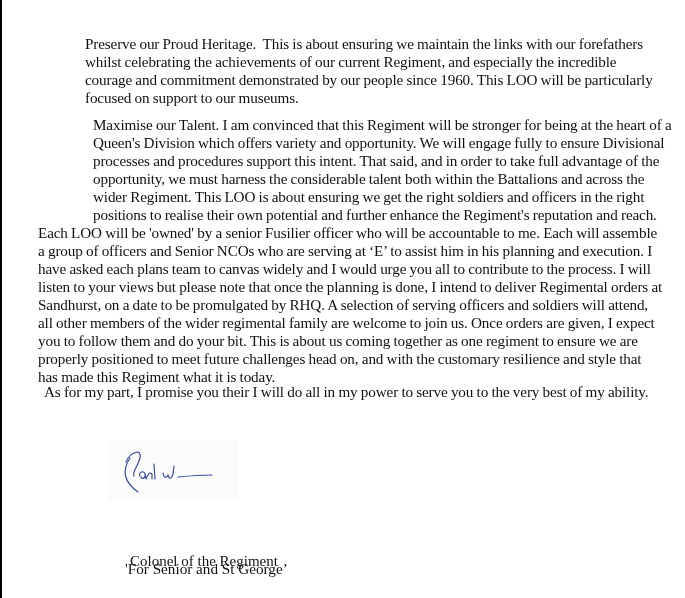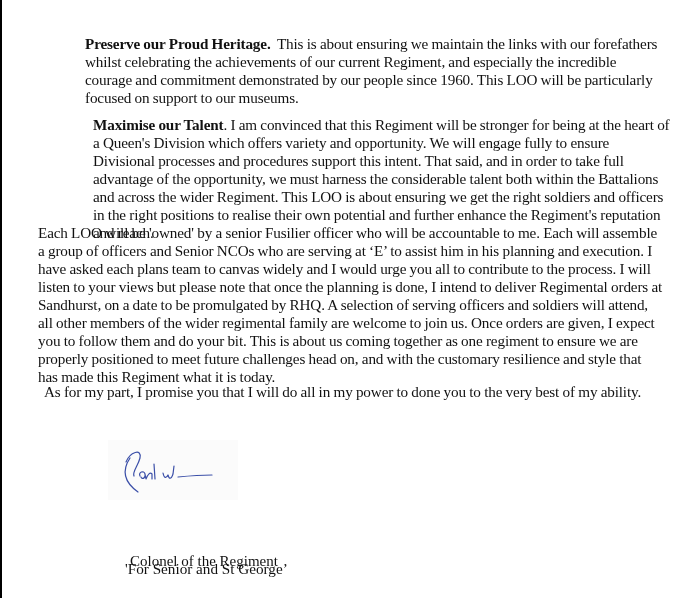--- a/index.html
+++ b/index.html
@@ -25,21 +25,21 @@
     }
     .para {
       position: absolute;
       margin: 0;
       font-size: 15.2px;
       line-height: 18px;
       letter-spacing: -0.15px;
       word-spacing: -0.3px;
     }
     .para b {
-      font-weight: bold;
+      font-weight: normal;
     }
     #p1 { left: 85px; top: 35px; width: 580px; }
     #p2 { left: 85px; top: 116px; width: 580px; margin-left: 8px; }
     #p3 { left: 38px; top: 224px; width: 625px; }
     #p4 { left: 44px; top: 383px; width: 625px; }
 
     .signature {
       position: absolute;
       left: 108px;
       top: 440px;
@@ -73,21 +73,21 @@
 <body>
 
 <div class="left-rule"></div>
 
 <p class="para" id="p1"><b>Preserve our Proud Heritage</b><b>.</b><span style="white-space: pre-wrap;">  This is about ensuring we maintain the links with our forefathers whilst celebrating the achievements of our current Regiment, and especially the incredible courage and commitment demonstrated by our people since 1960. This LOO will be particularly focused on support to our museums.</span></p>
 
 <p class="para" id="p2"><b>Maximise our Talent</b><span>. I am convinced that this Regiment will be stronger for being at the heart of a Queen's Division which offers variety and opportunity. We will engage fully to ensure Divisional processes and procedures support this intent. That said, and in order to take full advantage of the opportunity, we must harness the considerable talent both within the Battalions and across the wider Regiment. This LOO is about ensuring we get the right soldiers and officers in the right positions to realise their own potential and further enhance the Regiment's reputation and reach.</span></p>
 
 <p class="para" id="p3"><span>Each LOO will be 'owned' by a senior Fusilier officer who will be accountable to me. Each will assemble a group of officers and Senior NCOs who are serving at ‘E’ to assist him in his planning and execution. I have asked each plans team to canvas widely and I would urge you all to contribute to the process. I will listen to your views but please note that once the planning is done, I intend to deliver Regimental orders at Sandhurst, on a date to be promulgated by RHQ. A selection of serving officers and soldiers will attend, all other members of the wider regimental family are welcome to join us. Once orders are given, I expect you to follow them and do your bit. This is about us coming together as one regiment to ensure we are properly positioned to meet future challenges head on, and with the customary resilience and style that has made this Regiment what it is today.</span></p>
 
-<p class="para" id="p4"><span>As for my part, I promise you that I will do all in my power to done you to the very best of my ability.</span></p>
+<p class="para" id="p4"><span>As for my part, I promise you their I will do all in my power to serve you to the very best of my ability.</span></p>
 
 <div class="signature">
   <svg viewBox="0 0 130 60">
     <g fill="none" stroke="#3b4fa8" stroke-width="1.2" stroke-linecap="round" stroke-linejoin="round">
 
       <path d="M22 18 C 14 30, 16 42, 30 52"></path>
       <path d="M18 22 C 22 12, 34 8, 32 18 C 30 26, 24 32, 26 36"></path>
 
       <path d="M32 36 C 30 32, 36 30, 37 34 C 38 38, 34 40, 33 37 M37 34 L 38 39 C 40 34, 42 32, 44 34 L 44 39 M 46 24 L 47 39"></path>
 

